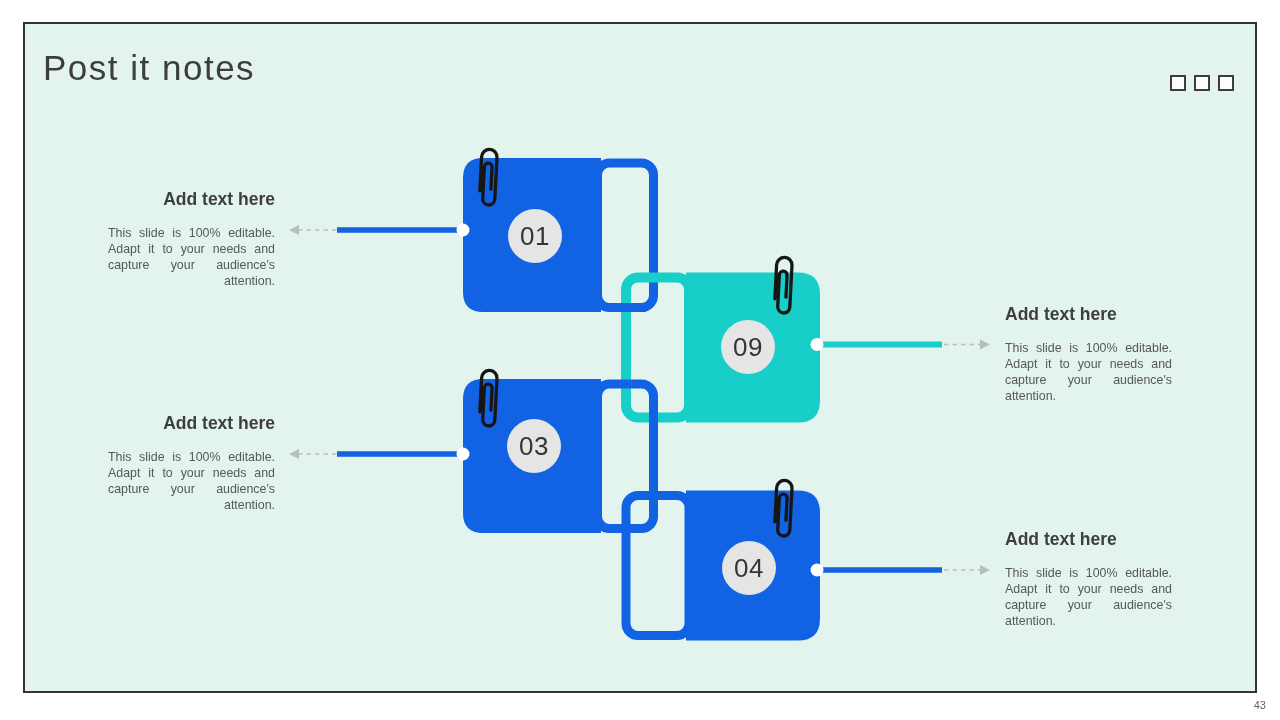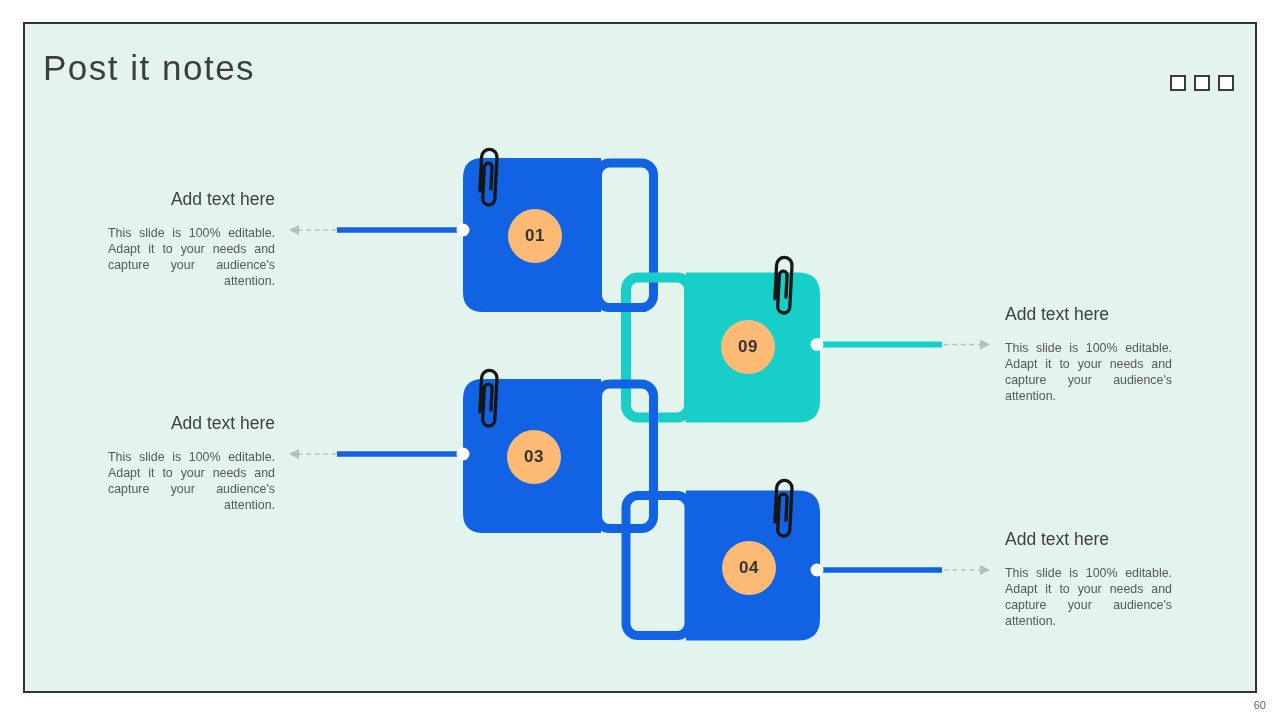--- a/index.html
+++ b/index.html
@@ -12,26 +12,26 @@
     background:#e3f4ee;border:2px solid #333333;box-sizing:border-box;
   }
   .title{
     position:absolute;left:43px;top:48px;
     font-size:35px;font-weight:400;color:#3d3d3d;letter-spacing:1.5px;
   }
   .decor-squares{position:absolute;left:1170px;top:75px;display:flex;gap:8px;}
   .decor-square{width:12px;height:12px;border:2px solid #3c3c3c;background:#fcfefd;}
   .diagram-svg{position:absolute;left:0;top:0;width:1280px;height:720px;}
   .badge{
-    position:absolute;width:54px;height:54px;border-radius:50%;background:#fdba74;
+    position:absolute;width:54px;height:54px;border-radius:50%;background:#e5e5e5;
     display:flex;align-items:center;justify-content:center;
-    font-size:17px;font-weight:700;color:#353535;letter-spacing:0.5px;
+    font-size:26px;font-weight:400;color:#353535;letter-spacing:0.5px;
   }
   .textblock{position:absolute;width:167px;}
-  .tb-heading{font-size:17.5px;font-weight:400;color:#3e3e3e;line-height:20px;}
+  .tb-heading{font-size:17.5px;font-weight:700;color:#3e3e3e;line-height:20px;}
   .tb-body{
     margin-top:17px;font-size:12.4px;line-height:15.9px;color:#575757;
     text-align:justify;
   }
   .textblock.left  .tb-heading{text-align:right;}
   .textblock.left  .tb-body{text-align-last:right;}
   .textblock.right .tb-heading{text-align:left;}
   .textblock.right .tb-body{text-align-last:left;}
   .page-number{
     position:absolute;right:14px;top:699px;font-size:11px;color:#666666;
@@ -88,21 +88,21 @@
   <g fill="none" stroke="#161616" stroke-width="3" stroke-linecap="round" stroke-linejoin="round">
     <path d="M5 42 V11 A7 7 0 0 1 19 11 V49 A5.5 5.5 0 0 1 8 49 V20 A3.5 3.5 0 0 1 15 20 V40" transform="translate(475,145) scale(1.1) rotate(3 12 30)"></path>
     <path d="M5 42 V11 A7 7 0 0 1 19 11 V49 A5.5 5.5 0 0 1 8 49 V20 A3.5 3.5 0 0 1 15 20 V40" transform="translate(770,253) scale(1.1) rotate(3 12 30)"></path>
     <path d="M5 42 V11 A7 7 0 0 1 19 11 V49 A5.5 5.5 0 0 1 8 49 V20 A3.5 3.5 0 0 1 15 20 V40" transform="translate(475,366) scale(1.1) rotate(3 12 30)"></path>
     <path d="M5 42 V11 A7 7 0 0 1 19 11 V49 A5.5 5.5 0 0 1 8 49 V20 A3.5 3.5 0 0 1 15 20 V40" transform="translate(770,476) scale(1.1) rotate(3 12 30)"></path>
   </g>
 </svg>
 
 <div class="badge" style="left:508px;top:209px;">01</div>
 <div class="badge" style="left:721px;top:320px;">09</div>
-<div class="badge" style="left:507px;top:430px;">03</div>
+<div class="badge" style="left:507px;top:419px;">03</div>
 <div class="badge" style="left:722px;top:541px;">04</div>
 
 <div class="textblock left" style="left:108px;top:189px;">
   <div class="tb-heading">Add text here</div>
   <div class="tb-body">This slide is 100% editable. Adapt it to your needs and capture your audience's attention.</div>
 </div>
 
 <div class="textblock right" style="left:1005px;top:304px;">
   <div class="tb-heading">Add text here</div>
   <div class="tb-body">This slide is 100% editable. Adapt it to your needs and capture your audience's attention.</div>
@@ -111,13 +111,13 @@
 <div class="textblock left" style="left:108px;top:413px;">
   <div class="tb-heading">Add text here</div>
   <div class="tb-body">This slide is 100% editable. Adapt it to your needs and capture your audience's attention.</div>
 </div>
 
 <div class="textblock right" style="left:1005px;top:529px;">
   <div class="tb-heading">Add text here</div>
   <div class="tb-body">This slide is 100% editable. Adapt it to your needs and capture your audience's attention.</div>
 </div>
 
-<div class="page-number">60</div>
+<div class="page-number">43</div>
 
 </body></html>

